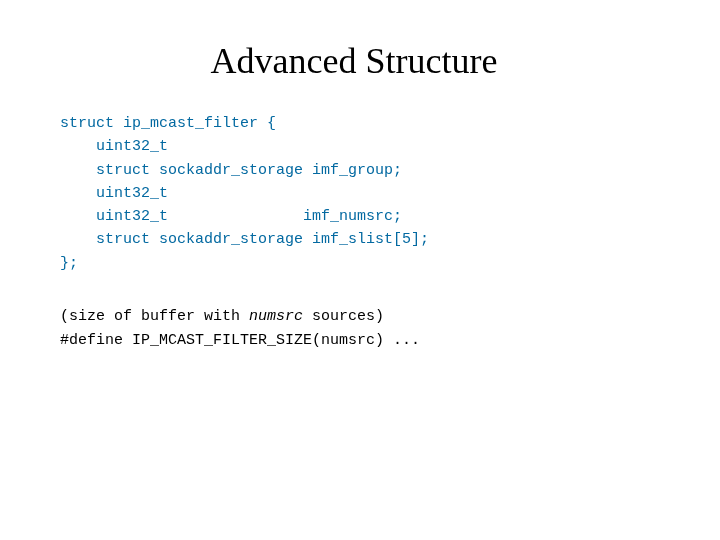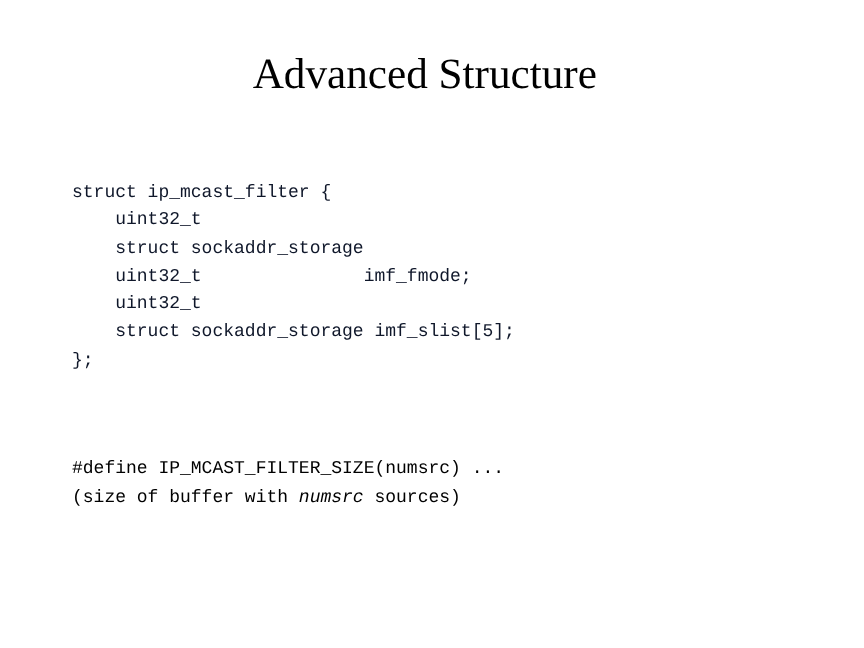--- a/index.html
+++ b/index.html
@@ -16,37 +16,36 @@
       overflow: hidden;
     }
 
     .slide {
       width: 720px;
       height: 540px;
       background: #ffffff;
       display: flex;
       flex-direction: column;
       padding: 30px 72px 40px 60px;
-      gap: 37px;
     }
 
     .title {
       text-align: center;
       font-size: 36px;
       font-weight: normal;
       font-family: Georgia, 'Times New Roman', serif;
       color: #000000;
       margin-bottom: 30px;
       margin-top: 10px;
     }
 
     .code-block {
       font-family: 'Courier New', Courier, monospace;
       font-size: 15px;
-      color: #0f172a;
+      color: #0369a1;
       line-height: 1.55;
       margin-bottom: 20px;
     }
 
     .code-line {
       display: flex;
       white-space: pre;
     }
 
     .define-block {
@@ -73,33 +72,33 @@
   <h1 class="title">Advanced Structure</h1>
 
   <div class="code-block">
     <div class="code-line">
       <span>struct ip_mcast_filter {</span>
     </div>
     <div class="code-line">
       <span>    uint32_t               </span>
     </div>
     <div class="code-line">
-      <span>    struct sockaddr_storage </span>
-    </div>
-    <div class="code-line">
-      <span>    uint32_t               </span><span>imf_fmode;</span>
+      <span>    struct sockaddr_storage </span><span>imf_group;</span>
     </div>
     <div class="code-line">
       <span>    uint32_t               </span>
+    </div>
+    <div class="code-line">
+      <span>    uint32_t               </span><span>imf_numsrc;</span>
     </div>
     <div class="code-line">
       <span>    struct sockaddr_storage </span><span>imf_slist[5];</span>
     </div>
     <div class="code-line">
       <span>};</span>
     </div>
   </div>
 
   <div class="define-block">
+    <span class="define-line"><span>(size of buffer with </span><em>numsrc</em><span> sources)</span></span>
     <span class="define-line">#define IP_MCAST_FILTER_SIZE(numsrc) ...</span>
-    <span class="define-line"><span>(size of buffer with </span><em>numsrc</em><span> sources)</span></span>
   </div>
 </div>
 
 </body></html>

